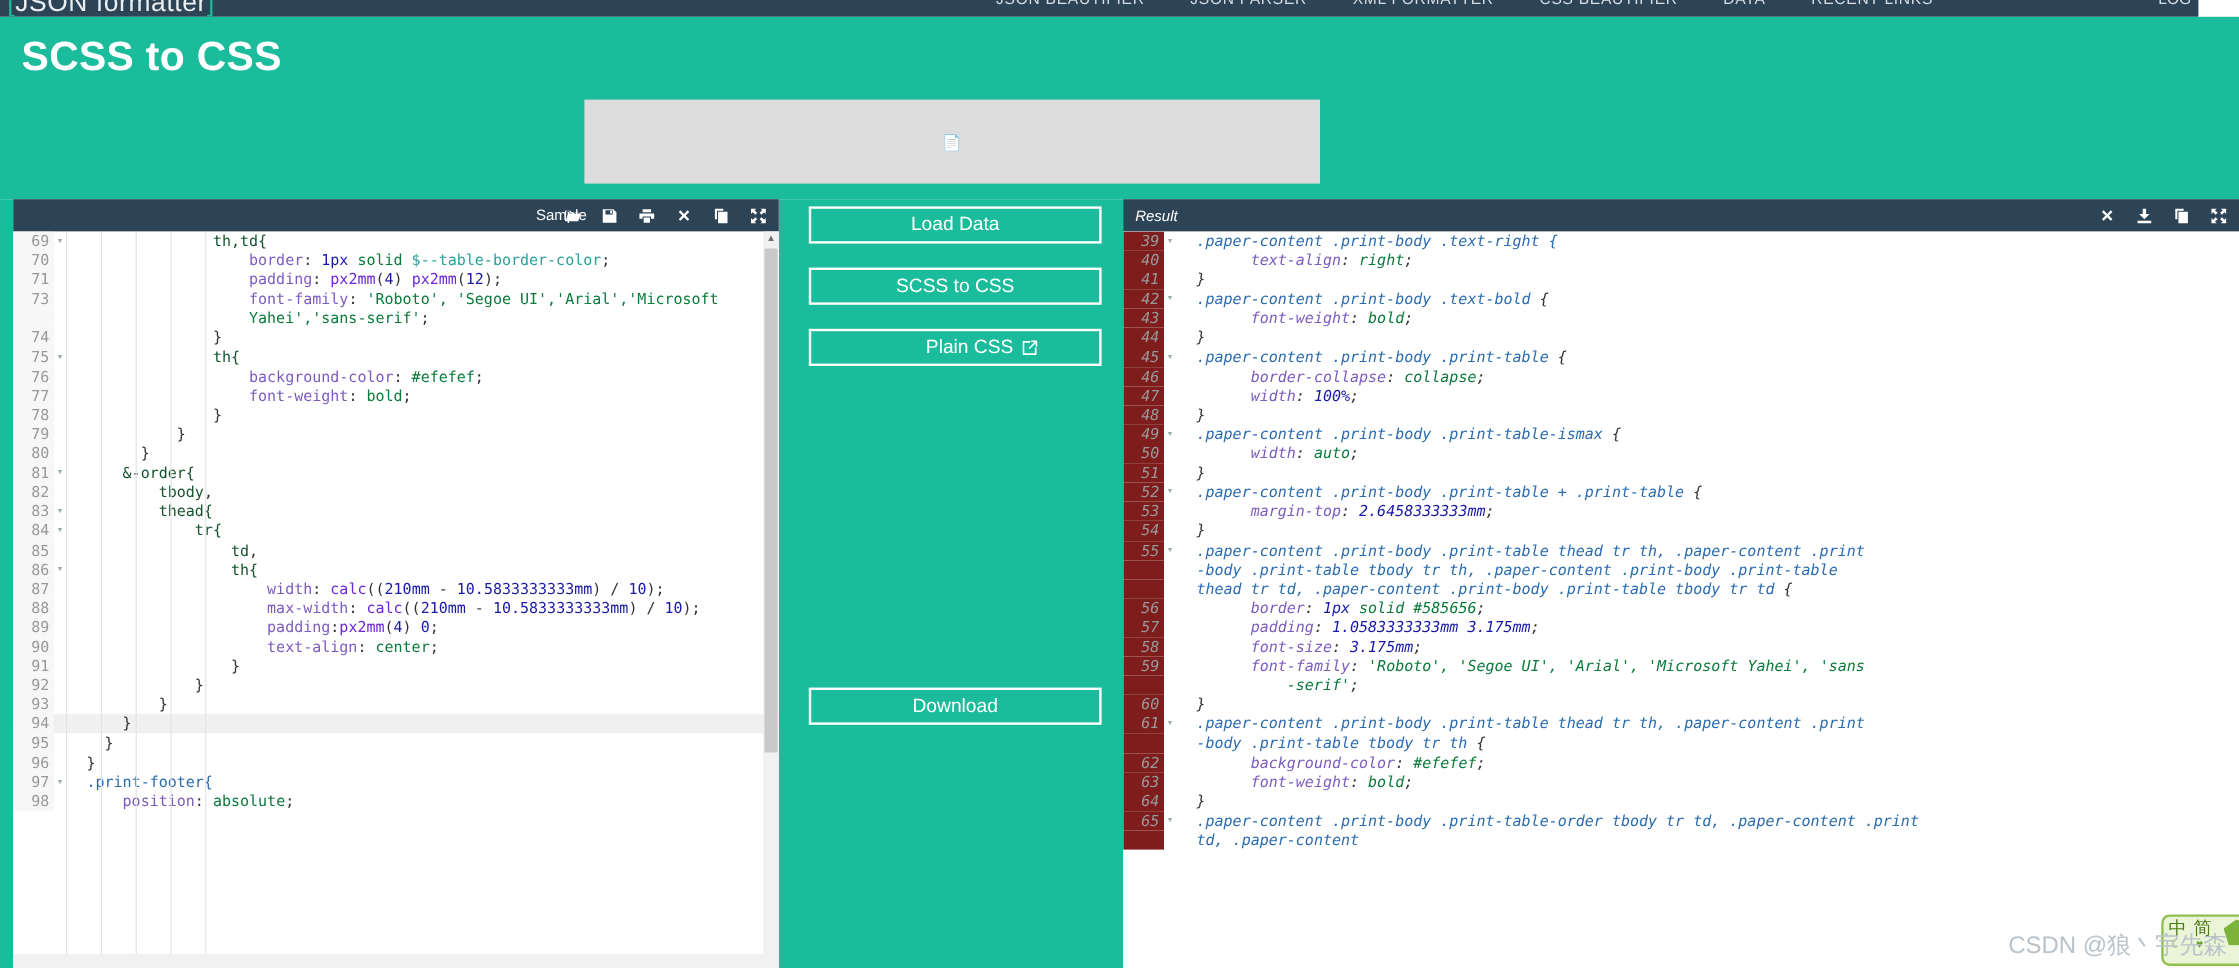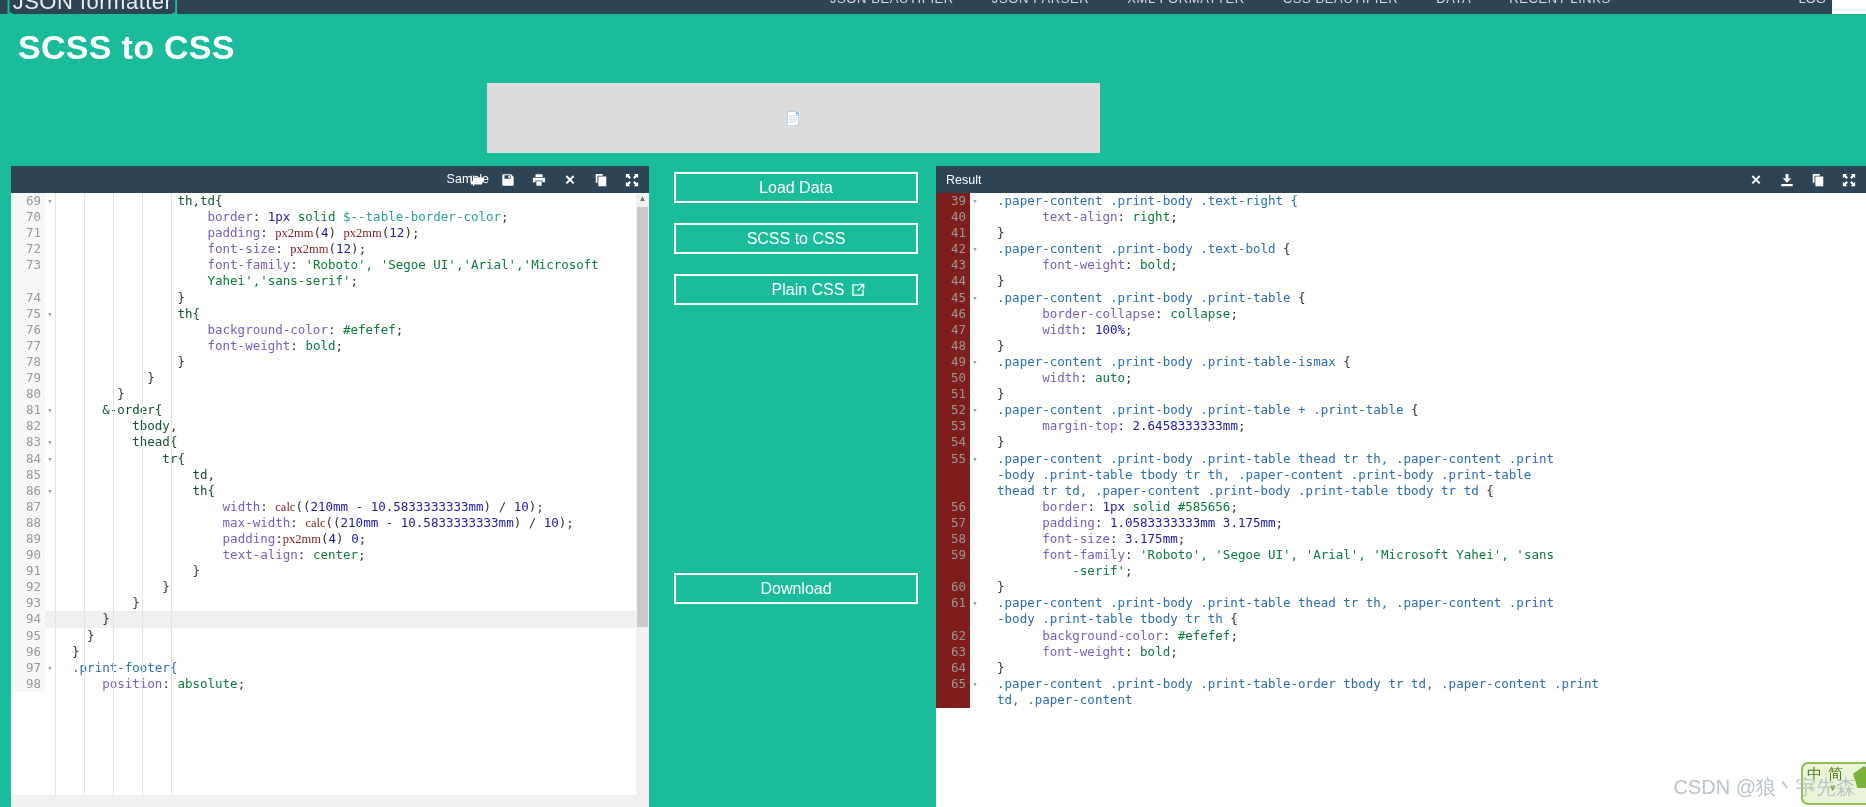--- a/index.html
+++ b/index.html
@@ -53,21 +53,21 @@
   }
   
   .page-body {
     position: absolute; top: 166px; left: 0;
     width: 1866px; height: 641px;
     background: #1abc9c;
   }
   
   .panel { position: absolute; top: 0; background: #ffffff; }
   .panel-left  { left: 11px;   width: 638px; height: 641px; }
-  .panel-right { left: 936px;  width: 930px; height: 641px; }
+  .panel-right { left: 936px;  width: 930px; height: 641px; font-style: italic; }
   .panel-bar {
     height: 27px; background: #2d4356;
     display: flex; align-items: center;
     color: #ffffff; font-size: 12.5px;
     padding: 0 10px; position: relative;
   }
   .panel-bar .bar-title { font-size: 12.5px; color: #ffffff; }
   .bar-tools {
     position: absolute; right: 10px; top: 0; height: 27px;
     display: flex; align-items: center; gap: 17px;
@@ -103,21 +103,21 @@
     width: 1px; background: #e3e3e3;
   }
   .vline { position: absolute; top: 0; bottom: 0; width: 1px; background: #e3e3e3; }
   .t-tag  { color: #14532d; }
   .t-prop { color: #7c5cbf; }
   .t-val  { color: #0b7a3b; }
   .t-num  { color: #1a1aa8; }
   .t-str  { color: #0b7a3b; }
   .t-var  { color: #2aa198; }
   .t-punc { color: #333333; }
-  .t-plain{ color: #7f1d1d; font-family: Liberation Serif, serif; }
+  .t-plain{ color: #6d28d9; }
   .t-class{ color: #2b6cb0; }
   
   .vscroll {
     position: absolute; right: 0; top: 27px;
     width: 13px; height: 614px; background: #f1f1f1;
   }
   .vscroll .thumb {
     position: absolute; left: 1px; width: 11px; background: #c9c9c9; border-radius: 1px;
   }
   .vscroll .arr { text-align: center; font-size: 8px; color: #6b6b6b; line-height: 12px; }
@@ -226,21 +226,20 @@
       </span>
     </div>
     <div class="code-wrap">
       <div class="vline" style="left:102px"></div>
       <div class="vline" style="left:131px"></div>
       <div class="vline" style="left:160px"></div>
       <div id="left-lines">
           <div class="code-row"><span class="gutter">69</span><span class="fold">▾</span><span class="code-txt">                <span class="t-tag">th,td{</span></span></div>
           <div class="code-row"><span class="gutter">70</span><span class="fold"></span><span class="code-txt">                    <span class="t-prop">border</span><span class="t-punc">: </span><span class="t-num">1px</span><span class="t-punc"> </span><span class="t-val">solid</span><span class="t-punc"> </span><span class="t-var">$--table-border-color</span><span class="t-punc">;</span></span></div>
           <div class="code-row"><span class="gutter">71</span><span class="fold"></span><span class="code-txt">                    <span class="t-prop">padding</span><span class="t-punc">: </span><span class="t-plain">px2mm</span><span class="t-punc">(</span><span class="t-num">4</span><span class="t-punc">) </span><span class="t-plain">px2mm</span><span class="t-punc">(</span><span class="t-num">12</span><span class="t-punc">);</span></span></div>
-          <div class="code-row"><span class="gutter">72</span><span class="fold"></span><span class="code-txt">                    <span class="t-prop">font-size</span><span class="t-punc">: </span><span class="t-plain">px2mm</span><span class="t-punc">(</span><span class="t-num">12</span><span class="t-punc">);</span></span></div>
           <div class="code-row"><span class="gutter">73</span><span class="fold"></span><span class="code-txt">                    <span class="t-prop">font-family</span><span class="t-punc">: </span><span class="t-str">'Roboto', 'Segoe UI','Arial','Microsoft</span></span></div>
           <div class="code-row"><span class="gutter"></span><span class="fold"></span><span class="code-txt">                    <span class="t-str">Yahei','sans-serif'</span><span class="t-punc">;</span></span></div>
           <div class="code-row"><span class="gutter">74</span><span class="fold"></span><span class="code-txt">                <span class="t-punc">}</span></span></div>
           <div class="code-row"><span class="gutter">75</span><span class="fold">▾</span><span class="code-txt">                <span class="t-tag">th{</span></span></div>
           <div class="code-row"><span class="gutter">76</span><span class="fold"></span><span class="code-txt">                    <span class="t-prop">background-color</span><span class="t-punc">: </span><span class="t-val">#efefef</span><span class="t-punc">;</span></span></div>
           <div class="code-row"><span class="gutter">77</span><span class="fold"></span><span class="code-txt">                    <span class="t-prop">font-weight</span><span class="t-punc">: </span><span class="t-val">bold</span><span class="t-punc">;</span></span></div>
           <div class="code-row"><span class="gutter">78</span><span class="fold"></span><span class="code-txt">                <span class="t-punc">}</span></span></div>
           <div class="code-row"><span class="gutter">79</span><span class="fold"></span><span class="code-txt">            <span class="t-punc">}</span></span></div>
           <div class="code-row"><span class="gutter">80</span><span class="fold"></span><span class="code-txt">        <span class="t-punc">}</span></span></div>
           <div class="code-row"><span class="gutter">81</span><span class="fold">▾</span><span class="code-txt">      <span class="t-tag">&amp;-order{</span></span></div>

